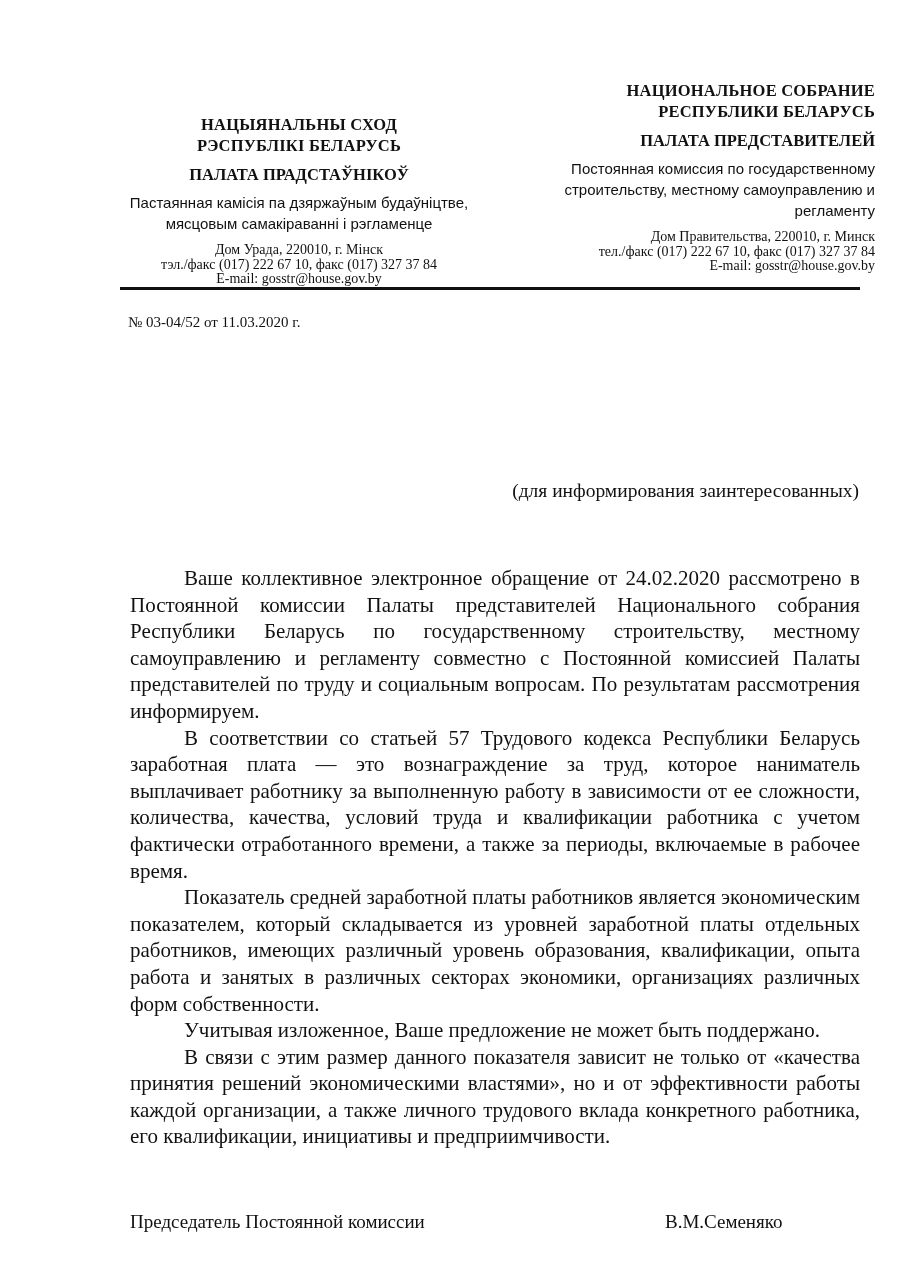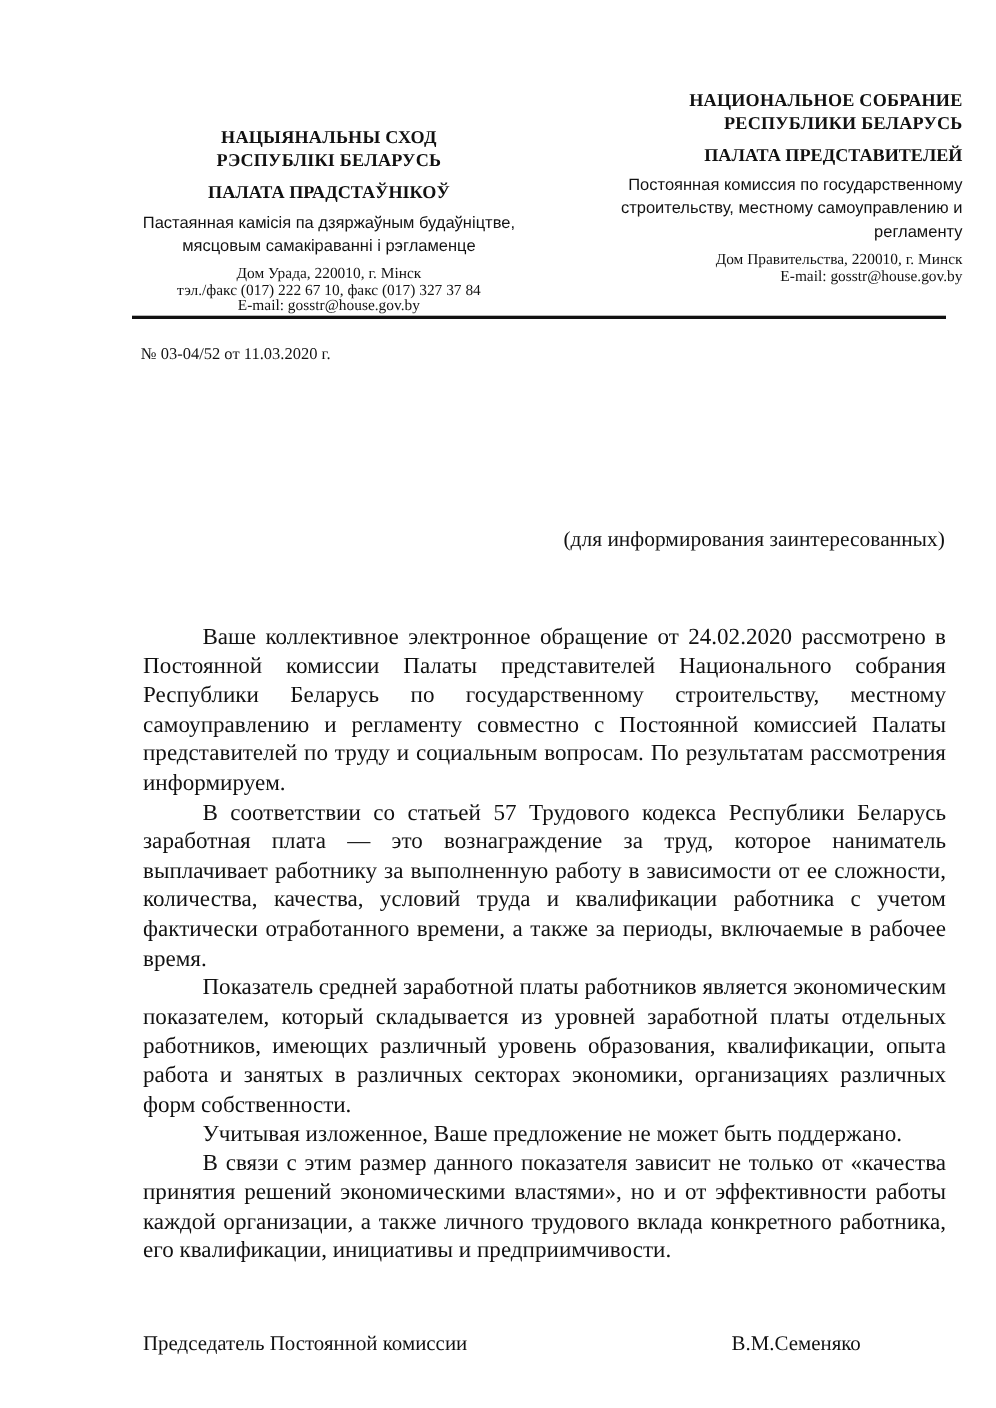--- a/index.html
+++ b/index.html
@@ -40,20 +40,21 @@
       </div>
     </div>
 
     <div class="col col-right">
       <div class="org">НАЦИОНАЛЬНОЕ СОБРАНИЕ</div>
       <div class="org">РЕСПУБЛИКИ БЕЛАРУСЬ</div>
       <div class="chamber">ПАЛАТА ПРЕДСТАВИТЕЛЕЙ</div>
       <div class="commission">Постоянная комиссия по государственному строительству, местному самоуправлению и регламенту</div>
       <div class="contacts">
         <div>Дом Правительства, 220010, г. Минск</div>
+        <div>тел./факс (017) 222 67 10, факс (017) 327 37 84</div>
         <div>E-mail: gosstr@house.gov.by</div>
       </div>
     </div>
   </div>
 
   <div class="rule"></div>
 
   <div class="doc-number">№ 03-04/52 от 11.03.2020 г.</div>
 
   <div class="recipient">(для информирования заинтересованных)</div>

